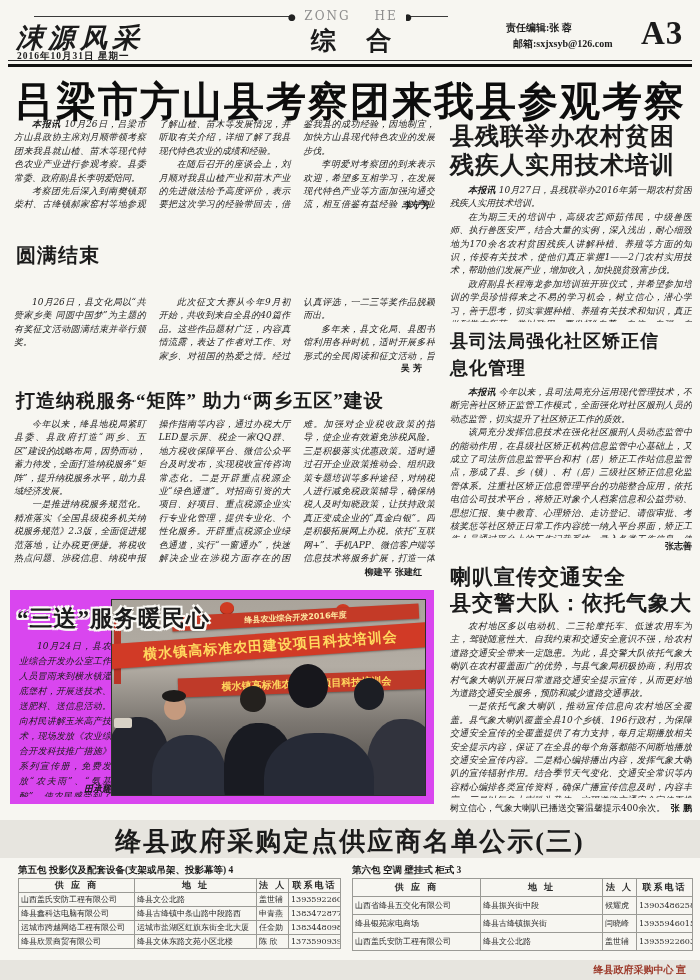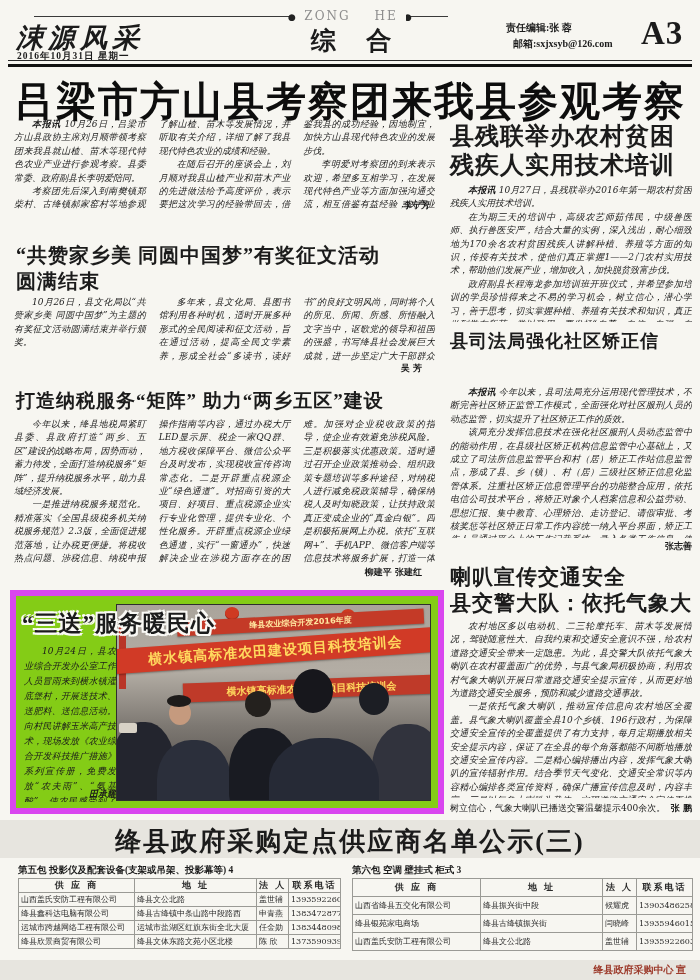--- a/index.html
+++ b/index.html
@@ -34,21 +34,21 @@
   
   #art-top-body{left:14px;top:118px;width:421px;height:97px;}
   #art-top-byline{right:270px;top:199px;}
   #essay-title{left:16px;top:242px;width:420px;font-size:20px;font-weight:bold;line-height:26px;letter-spacing:1px;}
   #essay-body{left:14px;top:296px;width:421px;height:80px;}
   #essay-byline{right:278px;top:362px;}
   #tax-title{left:16px;top:388px;width:420px;font-size:19px;font-weight:bold;letter-spacing:1px;}
   #tax-body{left:14px;top:418px;width:421px;height:160px;}
   #tax-byline{right:278px;top:566px;}
   
-  #box-sansong{left:10px;top:590px;width:422px;height:212px;border:6px solid #d946ef;background:#84cc16;}
+  #box-sansong{left:10px;top:590px;width:422px;height:212px;border:1px solid #d946ef;background:#d946ef;}
   #sansong-title{left:6px;top:12px;font-size:23px;font-weight:bold;letter-spacing:1px;z-index:5;
       text-shadow:-2px -2px 0 #faf9f5,2px -2px 0 #faf9f5,-2px 2px 0 #faf9f5,2px 2px 0 #faf9f5,0 2px 0 #faf9f5;}
   #sansong-text{left:8px;top:48px;width:92px;height:158px;font-size:9px;line-height:15px;
       font-style:italic;text-align:justify;overflow:hidden;}
   #sansong-text p{margin:0;text-indent:2em;}
   #sansong-byline{left:8px;top:192px;width:92px;text-align:right;font-size:9px;font-weight:bold;font-style:italic;}
   
   #photo{left:100px;top:8px;width:313px;height:195px;border:1px solid #2e2e2e;overflow:hidden;z-index:2;
      background:linear-gradient(180deg,#aaa49b 0%,#b3ada4 34%,#7d7872 62%,#46423f 100%);}
   .ph-banner{position:absolute;display:flex;align-items:center;justify-content:center;
@@ -109,25 +109,25 @@
 
 <div class="abs bodytxt cols3" id="art-top-body">
   <p><b class="lead">本报讯</b><span> 10月26日，吕梁市方山县政协主席刘月顺带领考察团来我县就山楂、苗木等现代特色农业产业进行参观考察。县委常委、政府副县长李明爱陪同。</span></p>
   <p>考察团先后深入到南樊镇郑柴村、古绛镇郝家窑村等地参观了解山楂、苗木等发展情况，并听取有关介绍，详细了解了我县现代特色农业的成绩和经验。</p>
   <p>在随后召开的座谈会上，刘月顺对我县山楂产业和苗木产业的先进做法给予高度评价，表示要把这次学习的经验带回去，借鉴我县的成功经验，因地制宜，加快方山县现代特色农业的发展步伐。</p>
   <p>李明爱对考察团的到来表示欢迎，希望多互相学习，在发展现代特色产业等方面加强沟通交流，相互借鉴有益经验，以产业发展为支撑，共同促进两地经济社会更好发展。</p>
 </div>
 <div class="abs byline" id="art-top-byline">李宁芳</div>
 
 <div class="abs hei" id="essay-title">
-  <div>“共赞家乡美 同圆中国梦”有奖征文活动</div>
   <div>圆满结束</div>
 </div>
 <div class="abs bodytxt cols3" id="essay-body">
   <p>10月26日，县文化局以“共赞家乡美 同圆中国梦”为主题的有奖征文活动圆满结束并举行颁奖。</p>
+  <p>此次征文大赛从今年9月初开始，共收到来自全县的40篇作品。这些作品题材广泛，内容真情流露，表达了作者对工作、对家乡、对祖国的热爱之情。经过认真评选，一二三等奖作品脱颖而出。</p>
   <p>多年来，县文化局、县图书馆利用各种时机，适时开展多种形式的全民阅读和征文活动，旨在通过活动，提高全民文学素养，形成全社会“多读书，读好书”的良好文明风尚，同时将个人的所见、所闻、所感、所悟融入文字当中，讴歌党的领导和祖国的强盛，书写绛县社会发展巨大成就，进一步坚定广大干部群众热诚祖国、热爱家乡的信念，为建设美丽幸福绛县努力奋斗。</p>
 </div>
 <div class="abs byline" id="essay-byline">吴 芳</div>
 
 <div class="abs hei" id="tax-title">打造纳税服务“矩阵” 助力“两乡五区”建设</div>
 <div class="abs bodytxt cols3" id="tax-body">
   <p>今年以来，绛县地税局紧盯县委、县政府打造“两乡、五区”建设的战略布局，因势而动，蓄力待发，全面打造纳税服务“矩阵”，提升纳税服务水平，助力县域经济发展。</p>
   <p>一是推进纳税服务规范化。精准落实《全国县级税务机关纳税服务规范》2.3版，全面促进规范落地，让办税更便捷。将税收热点问题、涉税信息、纳税申报操作指南等内容，通过办税大厅LED显示屏、税企一家QQ群、地方税收保障平台、微信公众平台及时发布，实现税收宣传咨询常态化。二是开辟重点税源企业“绿色通道”。对招商引资的大项目、好项目、重点税源企业实行专业化管理，提供专业化、个性化服务。开辟重点税源企业绿色通道，实行“一窗通办”，快速解决企业在涉税方面存在的困难。加强对企业税收政策的指导，使企业有效避免涉税风险。三是积极落实优惠政策。适时通过召开企业政策推动会、组织政策专题培训等多种途径，对纳税人进行减免税政策辅导，确保纳税人及时知晓政策，让扶持政策真正变成企业的“真金白银”。四是积极拓展网上办税。依托“互联网+”、手机APP、微信客户端等信息技术将服务扩展，打造一体化网上办税服务厅，开设提供纳税申报、发票领用、税款缴纳等自助办税功能，与窗口办税形成各具优势、资源互补的服务格局。五是做好政策对接服务。借“营改增”和“三证合一”为契机，推进“营改增”扩围改革，不折不扣地落实《权力清单》公开，强化税收征管和纳税服务。</p>
 </div>
 <div class="abs byline" id="tax-byline">柳建平 张建红</div>
@@ -165,33 +165,34 @@
   <div>残疾人实用技术培训</div>
 </div>
 <div class="abs bodytxt" id="canlian-body">
   <p><b class="lead">本报讯</b><span> 10月27日，县残联举办2016年第一期农村贫困残疾人实用技术培训。</span></p>
   <p>在为期三天的培训中，高级农艺师茹伟民，中级兽医师、执行兽医安严，结合大量的实例，深入浅出，耐心细致地为170余名农村贫困残疾人讲解种植、养殖等方面的知识，传授有关技术，使他们真正掌握1——2门农村实用技术，帮助他们发展产业，增加收入，加快脱贫致富步伐。</p>
   <p>政府副县长程海龙参加培训班开班仪式，并希望参加培训的学员珍惜得来之不易的学习机会，树立信心，潜心学习，善于思考，切实掌握种植、养殖有关技术和知识，真正做到学有所获、学以致用；要发扬“自尊、自信、自强、自立”的精神，改变自身的生活状况，努力实现自己的人生梦想。</p>
 </div>
 
 <div class="abs hei r-title" id="sifa-title">
   <div>县司法局强化社区矫正信</div>
+  <div>息化管理</div>
 </div>
 <div class="abs bodytxt" id="sifa-body">
   <p><b class="lead">本报讯</b><span> 今年以来，县司法局充分运用现代管理技术，不断完善社区矫正监管工作模式，全面强化对社区服刑人员的动态监管，切实提升了社区矫正工作的质效。</span></p>
   <p>该局充分发挥信息技术在强化社区服刑人员动态监管中的能动作用，在县级社区矫正机构信息监管中心基础上，又成立了司法所信息监管平台和村（居）矫正工作站信息监管点，形成了县、乡（镇）、村（居）三级社区矫正信息化监管体系。注重社区矫正信息管理平台的功能整合应用，依托电信公司技术平台，将矫正对象个人档案信息和公益劳动、思想汇报、集中教育、心理矫治、走访登记、请假审批、考核奖惩等社区矫正日常工作内容统一纳入平台界面，矫正工作人员通过平台上的工作记载系统，录入各类工作信息，使社区矫正各类基础信息形成一本全系统共享的电子台账。</p>
 </div>
 <div class="abs byline" id="sifa-byline">张志善</div>
 
 <div class="abs hei r-title" id="jiaojing-title">
   <div>喇叭宣传交通安全</div>
   <div>县交警大队：依托气象大</div>
 </div>
 <div class="abs bodytxt" id="jiaojing-body">
-  <p>农村地区多以电动机、二三轮摩托车、苗木等发展情况，驾驶随意性大、自我约束和交通安全意识不强，给农村道路交通安全带来一定隐患。为此，县交警大队依托气象大喇叭在农村覆盖面广的优势，与县气象局积极协商，利用农村气象大喇叭开展日常道路交通安全提示宣传，从而更好地为道路交通安全服务，预防和减少道路交通事故。</p>
+  <p>农村地区多以电动机、二三轮摩托车、低速农用车为主，驾驶随意性大、自我约束和交通安全意识不强，给农村道路交通安全带来一定隐患。为此，县交警大队依托气象大喇叭在农村覆盖面广的优势，与县气象局积极协商，利用农村气象大喇叭开展日常道路交通安全提示宣传，从而更好地为道路交通安全服务，预防和减少道路交通事故。</p>
   <p>一是依托气象大喇叭，推动宣传信息向农村地区全覆盖。县气象大喇叭覆盖全县10个乡镇、196行政村，为保障交通安全宣传的全覆盖提供了有力支持，每月定期播放相关安全提示内容，保证了在全县的每个角落都能不间断地播放交通安全宣传内容。二是精心编排播出内容，发挥气象大喇叭的宣传辐射作用。结合季节天气变化、交通安全常识等内容精心编排各类宣传资料，确保广播宣传信息及时，内容丰富。三是以气象大喇叭为载体，实现道路交通安全宣传再推广。县交警大队以气象大喇叭为载体，开辟道路交通安全宣传新途径，使农民朋友在农忙之时，牢记道路交通安全法规。</p>
 </div>
 <div class="abs" id="jiaojing-last">
   <span>树立信心，气象大喇叭已播送交警温馨提示400余次。</span>
   <b class="byline">张 鹏</b>
 </div>
 
 <div class="abs" id="proc-band"></div>
 <div class="abs hei" id="proc-title">绛县政府采购定点供应商名单公示(三)</div>
 

